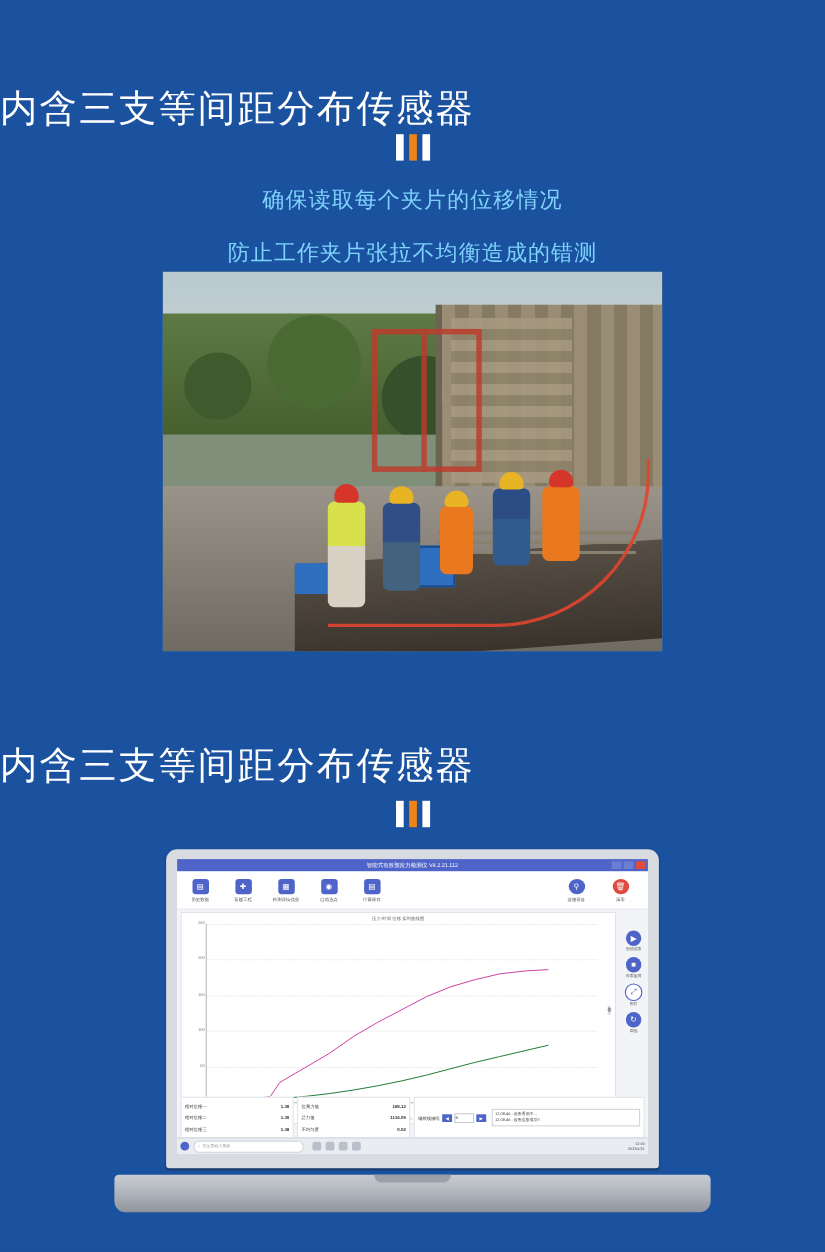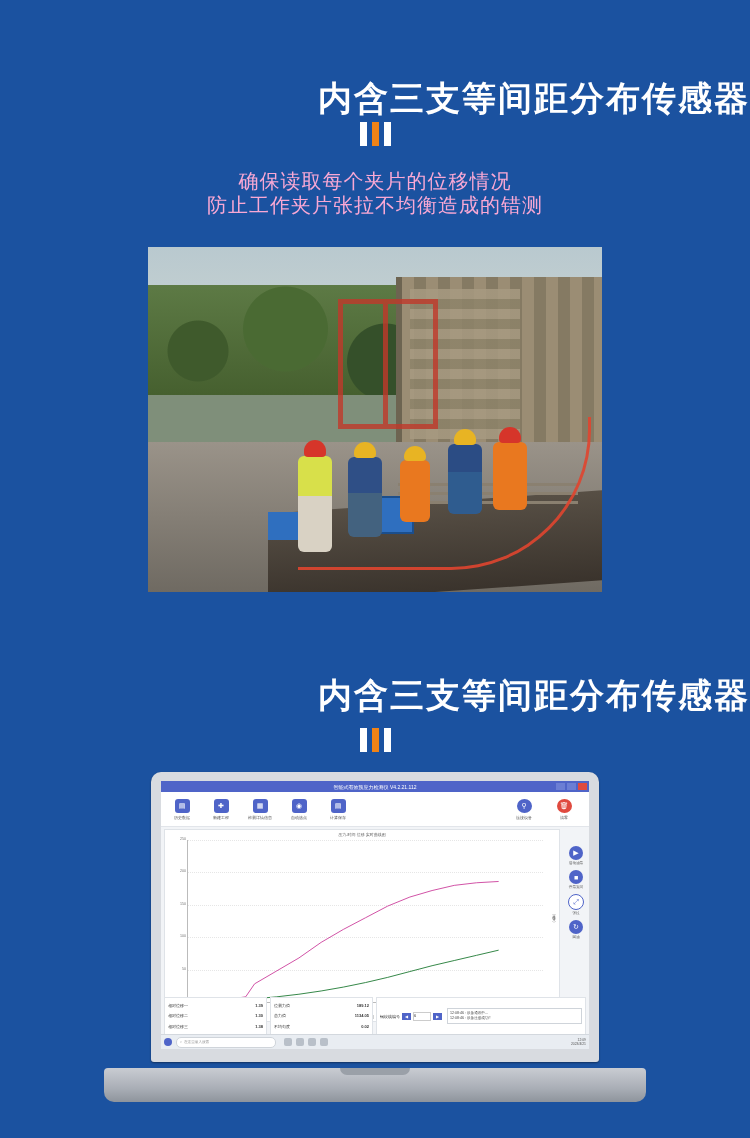--- a/index.html
+++ b/index.html
@@ -7,49 +7,49 @@
     width:750px;height:1138px;
     background:#1b52a0;
     font-family:"Liberation Sans","DejaVu Sans",sans-serif;
     overflow:hidden;
     position:relative;
   }
   .page{position:relative;width:750px;height:1138px;}
 
   .h1{
     position:absolute;left:0;right:0;
-    text-align:right;
+    text-align:left;
     color:#ffffff;
     font-size:34px;
-    font-weight:bold;
+    font-weight:normal;
     letter-spacing:2px;
     margin-top:18px;
   }
   #title1{top:58px;}
   #title2{top:655px;font-size:34px;}
 
   .divider{
     position:absolute;left:0;right:0;
     display:flex;justify-content:center;align-items:center;
     gap:5px;
   }
   #div1{top:122px;}
   #div2{top:728px;}
   .divider span{display:block;width:7px;height:24px;background:#ffffff;}
   .divider span.accent{background:#f08317;}
 
   .sub{
     position:absolute;left:0;right:0;
     text-align:center;
-    color:#f9a8d4;
+    color:#7dd3fc;
     font-size:20px;
     letter-spacing:1px;
   }
   #sub1{top:168px;}
-  #sub2{top:192px;}
+  #sub2{top:216px;}
 
   
   .photo{
     position:absolute;
     left:148px;top:247px;
     width:454px;height:345px;
     background:#7f8f7a;
     overflow:hidden;
   }
   .sky{position:absolute;left:0;top:0;width:454px;height:120px;

